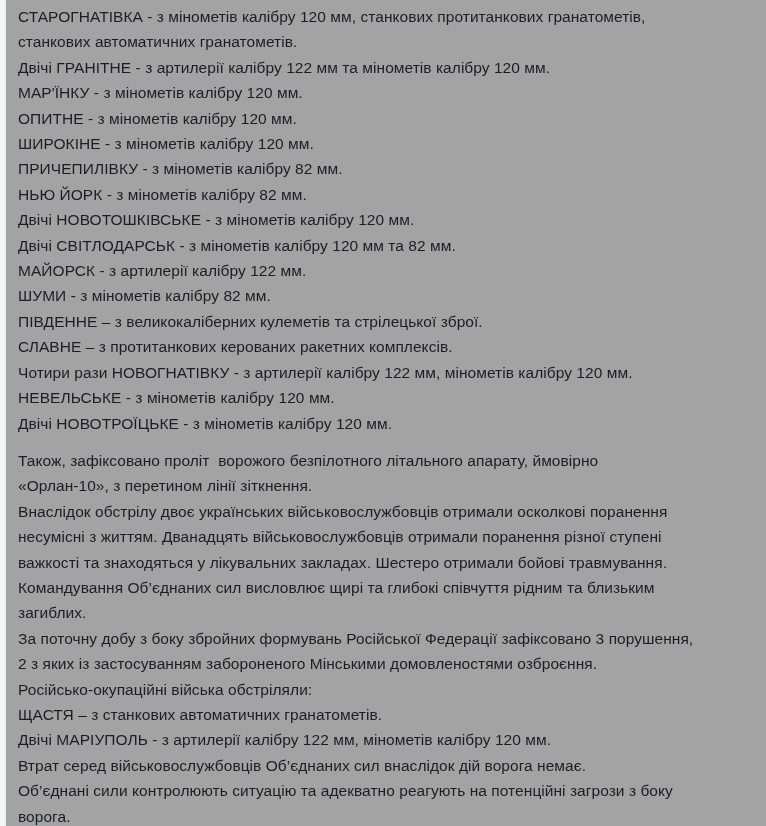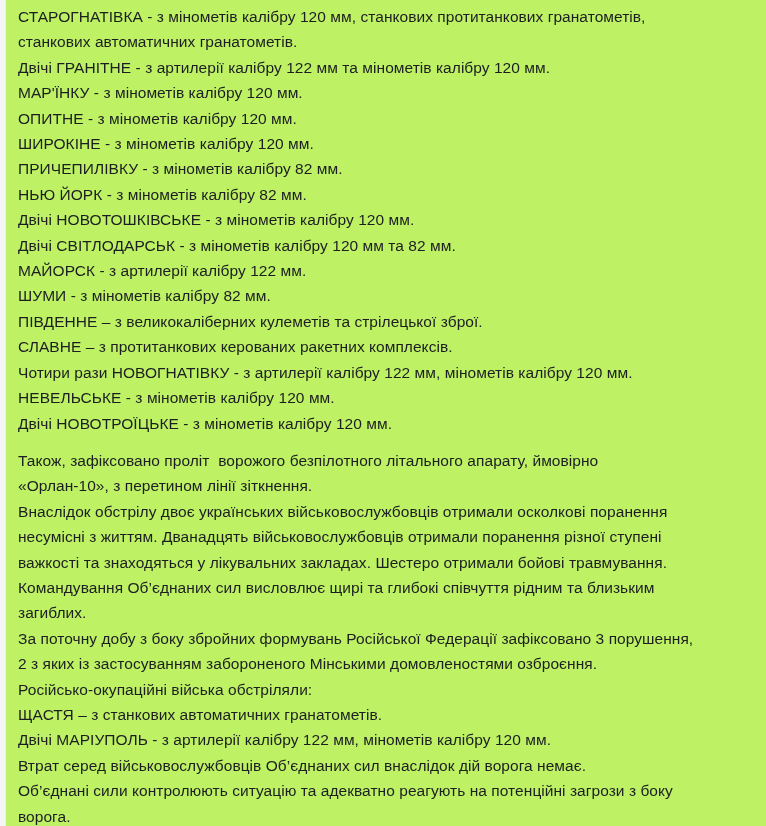--- a/index.html
+++ b/index.html
@@ -51,19 +51,19 @@
     margin-top: 12px;
   }
   .line {
     display: block;
     white-space: pre-wrap;
   }
 </style>
 </head>
 <body>
 
-<div id="post" style="background: #bef264; padding-left: 26px;">
+<div id="post" style="background: #a3a3a3; padding-left: 26px;">
 
   <div id="left-edge-strip"></div>
 
   <div id="post-body" style="color: rgb(28, 30, 33);"><div class="para"><span class="line">СТАРОГНАТІВКА - з мінометів калібру 120 мм, станкових протитанкових гранатометів,</span><span class="line">станкових автоматичних гранатометів.</span><span class="line">Двічі ГРАНІТНЕ - з артилерії калібру 122 мм та мінометів калібру 120 мм.</span><span class="line">МАР'ЇНКУ - з мінометів калібру 120 мм.</span><span class="line">ОПИТНЕ - з мінометів калібру 120 мм.</span><span class="line">ШИРОКІНЕ - з мінометів калібру 120 мм.</span><span class="line">ПРИЧЕПИЛІВКУ - з мінометів калібру 82 мм.</span><span class="line">НЬЮ ЙОРК - з мінометів калібру 82 мм.</span><span class="line">Двічі НОВОТОШКІВСЬКЕ - з мінометів калібру 120 мм.</span><span class="line">Двічі СВІТЛОДАРСЬК - з мінометів калібру 120 мм та 82 мм.</span><span class="line">МАЙОРСК - з артилерії калібру 122 мм.</span><span class="line">ШУМИ - з мінометів калібру 82 мм.</span><span class="line">ПІВДЕННЕ – з великокаліберних кулеметів та стрілецької зброї.</span><span class="line">СЛАВНЕ – з протитанкових керованих ракетних комплексів.</span><span class="line">Чотири рази НОВОГНАТІВКУ - з артилерії калібру 122 мм, мінометів калібру 120 мм.</span><span class="line">НЕВЕЛЬСЬКЕ - з мінометів калібру 120 мм.</span><span class="line">Двічі НОВОТРОЇЦЬКЕ - з мінометів калібру 120 мм.</span></div><div class="para gap-before"><span class="line">Також, зафіксовано проліт  ворожого безпілотного літального апарату, ймовірно</span><span class="line">«Орлан-10», з перетином лінії зіткнення.</span><span class="line">Внаслідок обстрілу двоє українських військовослужбовців отримали осколкові поранення</span><span class="line">несумісні з життям. Дванадцять військовослужбовців отримали поранення різної ступені</span><span class="line">важкості та знаходяться у лікувальних закладах. Шестеро отримали бойові травмування.</span><span class="line">Командування Об’єднаних сил висловлює щирі та глибокі співчуття рідним та близьким</span><span class="line">загиблих.</span><span class="line">За поточну добу з боку збройних формувань Російської Федерації зафіксовано 3 порушення,</span><span class="line">2 з яких із застосуванням забороненого Мінськими домовленостями озброєння.</span><span class="line">Російсько-окупаційні війська обстріляли:</span><span class="line">ЩАСТЯ – з станкових автоматичних гранатометів.</span><span class="line">Двічі МАРІУПОЛЬ - з артилерії калібру 122 мм, мінометів калібру 120 мм.</span><span class="line">Втрат серед військовослужбовців Об’єднаних сил внаслідок дій ворога немає.</span><span class="line">Об’єднані сили контролюють ситуацію та адекватно реагують на потенційні загрози з боку</span><span class="line">ворога.</span></div></div>
 
 </div>
 
 </body></html>

